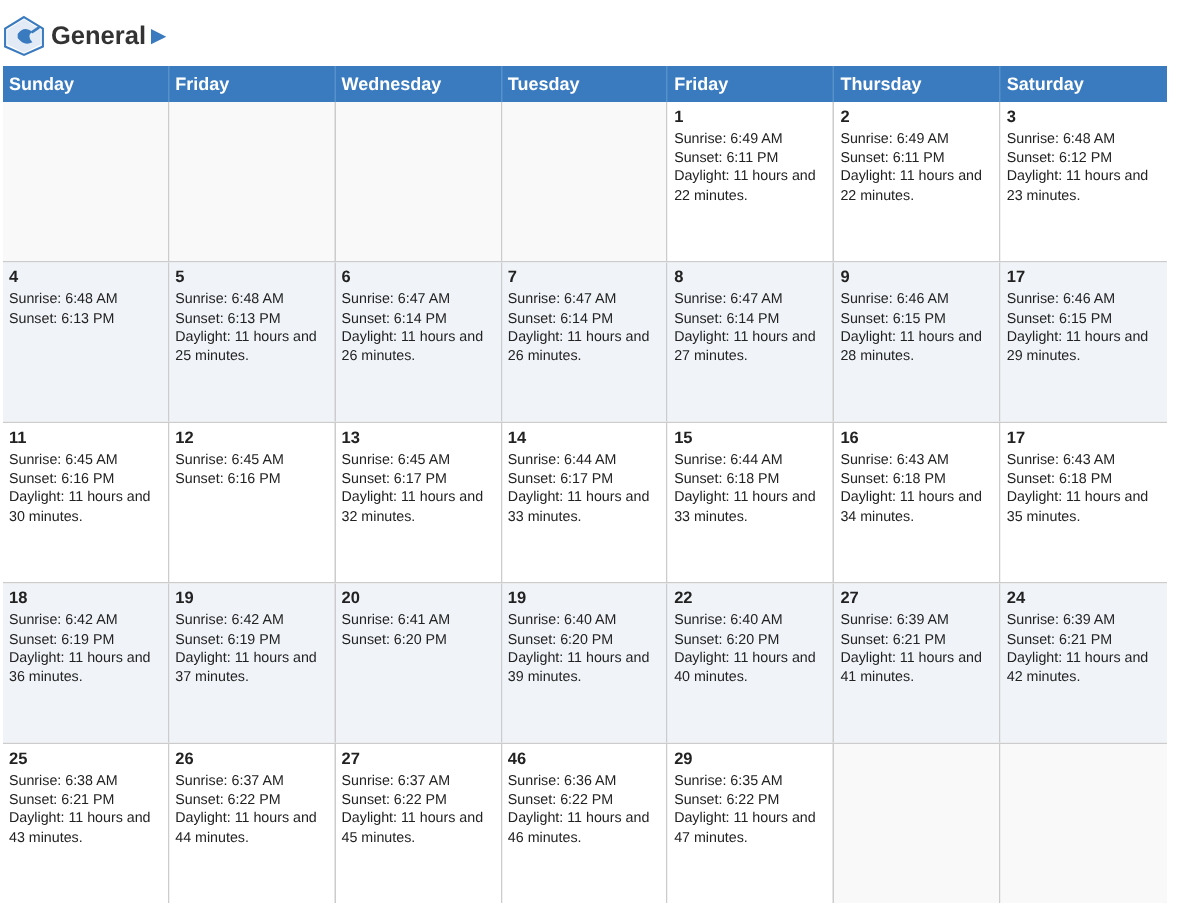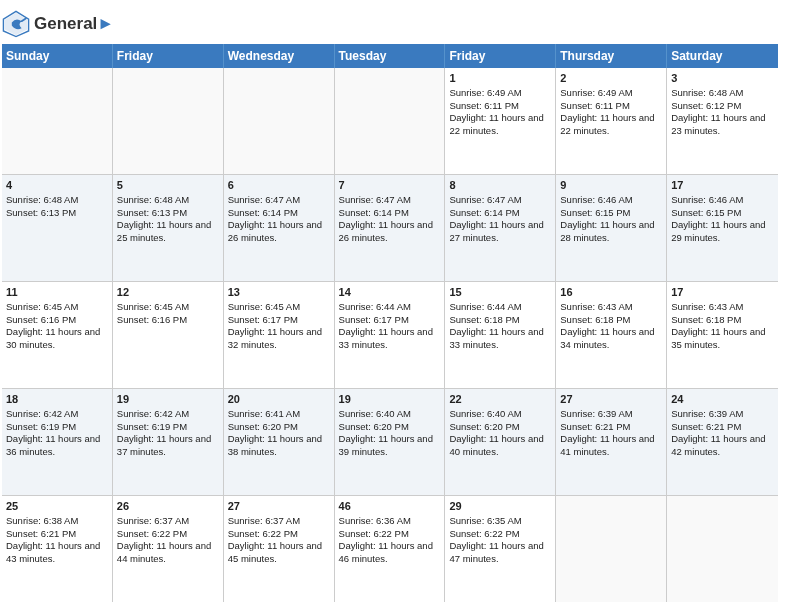--- a/index.html
+++ b/index.html
@@ -253,21 +253,20 @@
           <div class="cal-cell">
             <span class="day-num">19</span>
             <div>Sunrise: 6:42 AM</div>
             <div>Sunset: 6:19 PM</div>
             <div>Daylight: 11 hours and 37 minutes.</div>
           </div>
           <div class="cal-cell">
             <span class="day-num">20</span>
             <div>Sunrise: 6:41 AM</div>
             <div>Sunset: 6:20 PM</div>
-            <div>Daylight: 11 hours and 38 minutes.</div>
           </div>
           <div class="cal-cell">
             <span class="day-num">19</span>
             <div>Sunrise: 6:40 AM</div>
             <div>Sunset: 6:20 PM</div>
             <div>Daylight: 11 hours and 39 minutes.</div>
           </div>
           <div class="cal-cell">
             <span class="day-num">22</span>
             <div>Sunrise: 6:40 AM</div>

